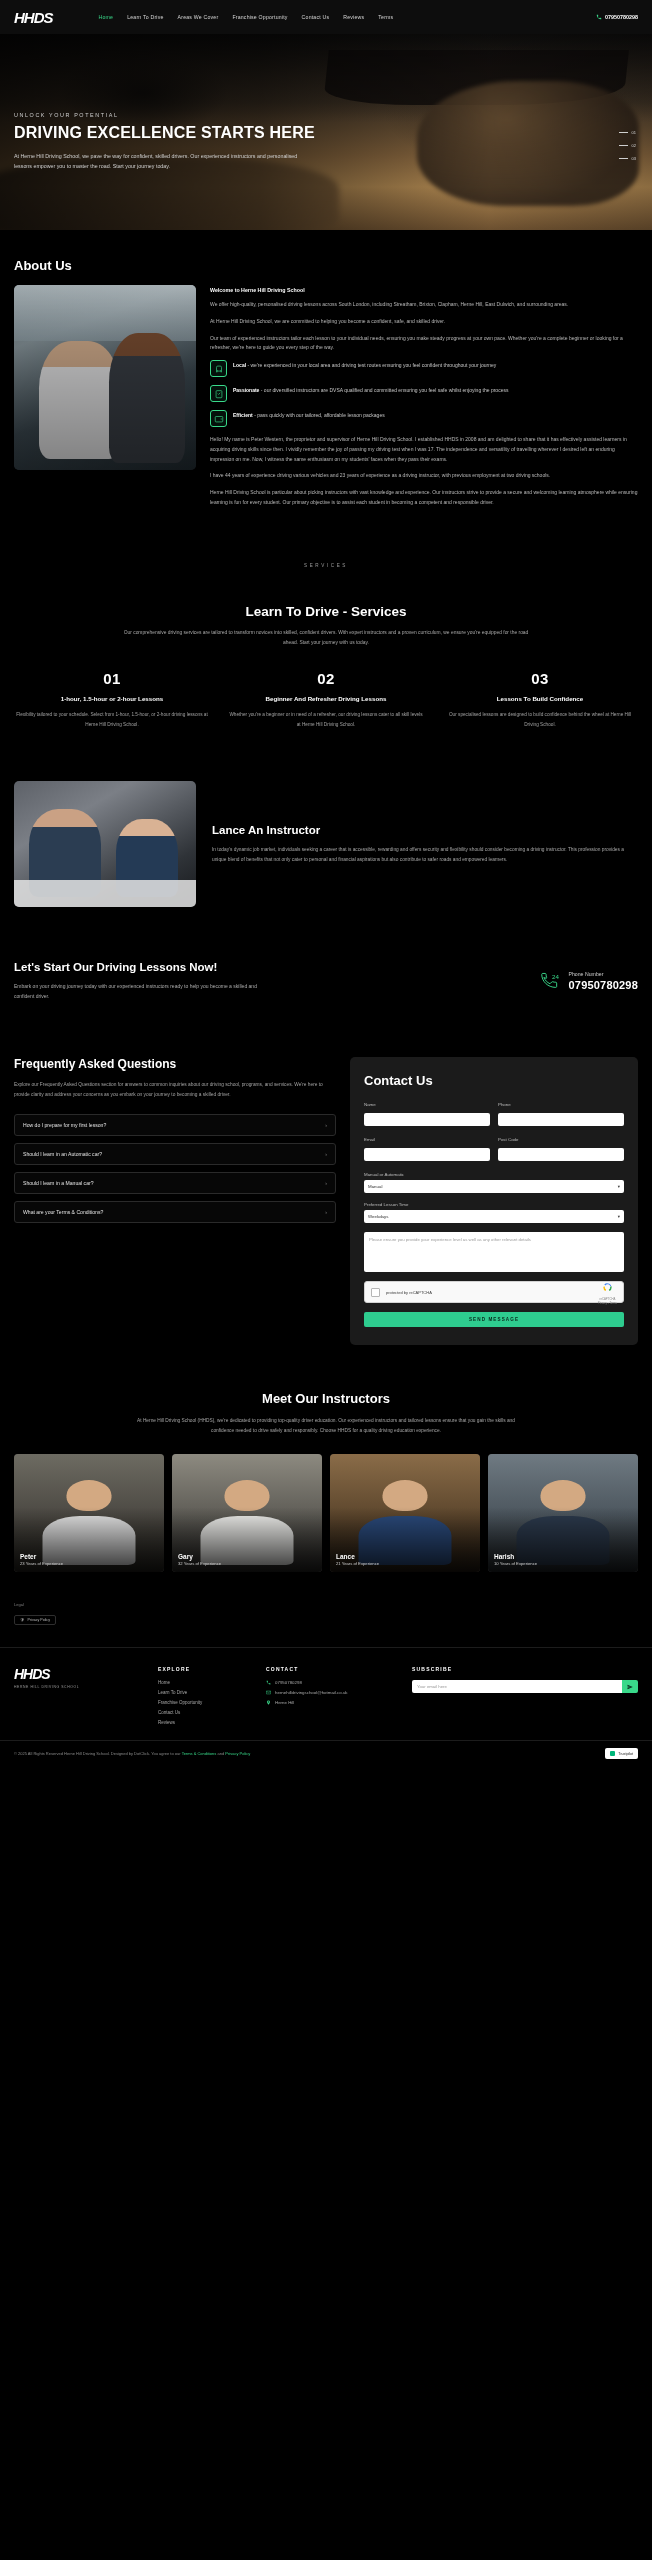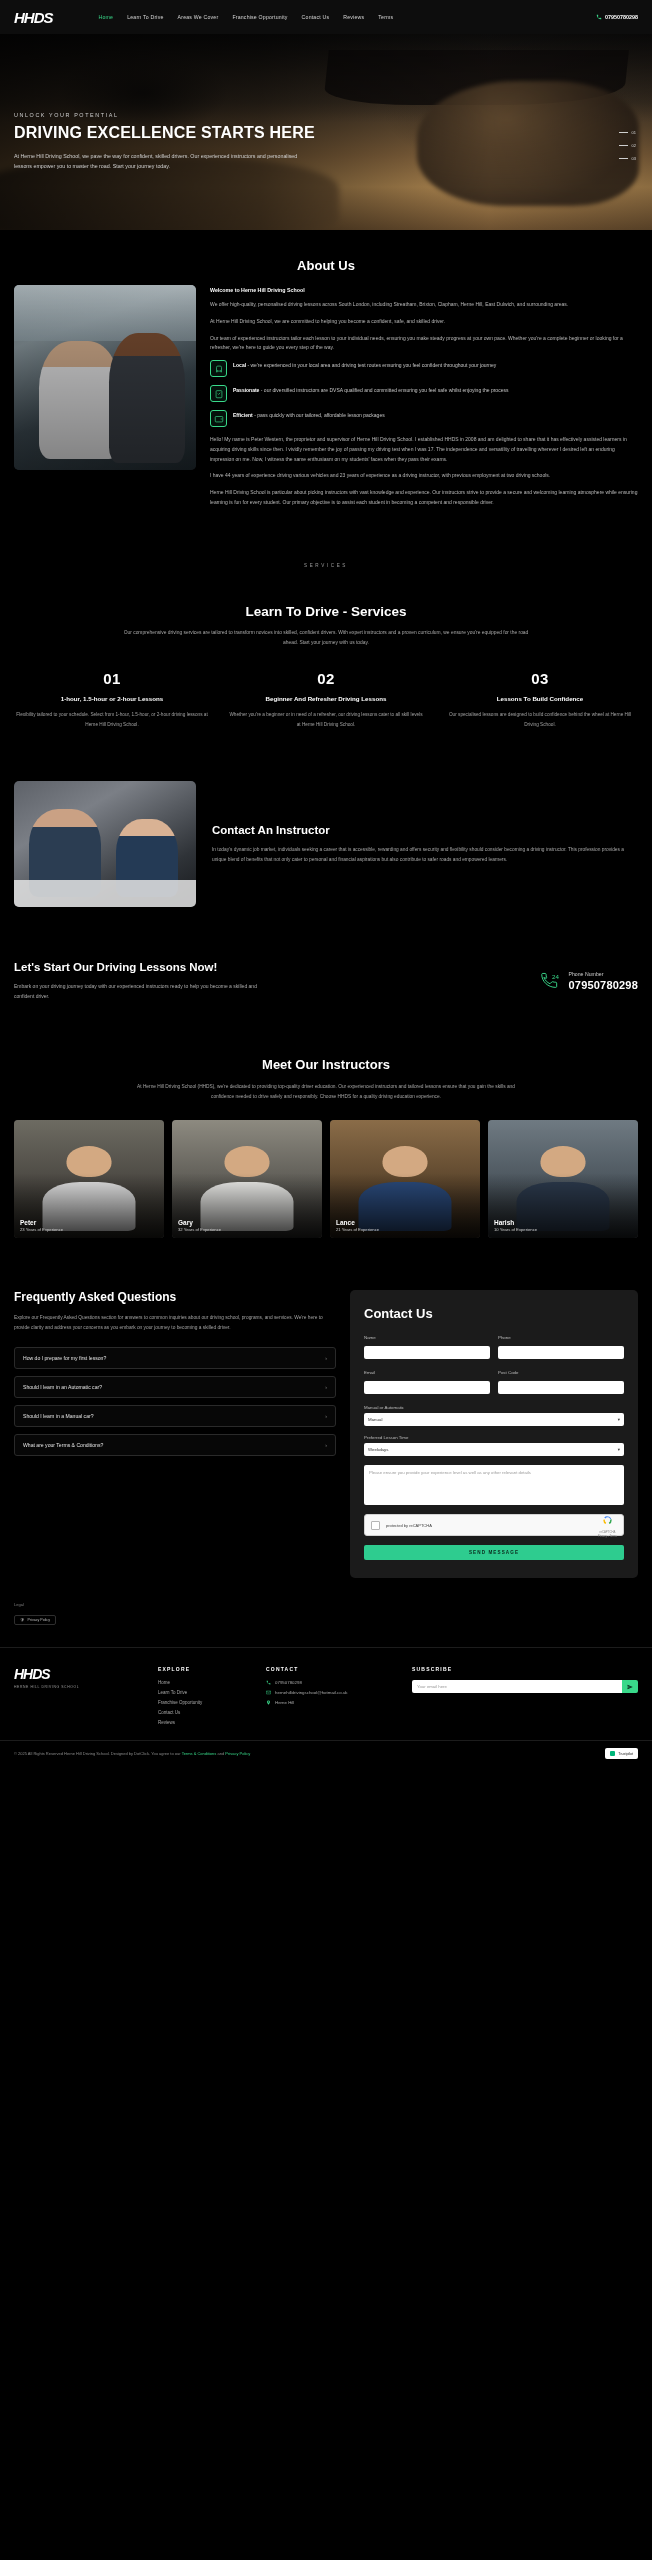--- a/index.html
+++ b/index.html
@@ -134,21 +134,21 @@
     align-items: center;
     gap: 4px;
   }
   .hero-dot .bar { display:block; width: 9px; height: 1px; background: #cfcfcf; }
 
   
   .section { padding: 0 14px; }
 
   
   .about { padding-top: 28px; padding-bottom: 18px; }
-  .about-head { font-size: 13px; font-weight: bold; margin-bottom: 12px; text-align: center; }
+  .about-head { font-size: 13px; font-weight: bold; margin-bottom: 12px; }
   .about-grid { display: flex; gap: 14px; }
   .about-left { width: 182px; }
   .about-photo {
     width: 182px; height: 185px;
     border-radius: 5px;
     overflow: hidden;
     position: relative;
     background: linear-gradient(160deg,#6c7a80 0%, #8c9aa0 25%, #3d4a52 60%, #202a30 100%);
   }
   .ph-person-a {
@@ -498,21 +498,21 @@
   </div>
 
   
   <div class="section instructor">
     <div class="inst-photo">
       <div class="inst-p1"></div>
       <div class="inst-p2"></div>
       <div class="inst-desk"></div>
     </div>
     <div class="inst-right">
-      <div class="inst-title">Contact An Instructor</div>
+      <div class="inst-title">Lance An Instructor</div>
       <div class="inst-p">In today's dynamic job market, individuals seeking a career that is accessible, rewarding and offers security and flexibility should consider becoming a driving instructor. This profession provides a unique blend of benefits that not only cater to personal and financial aspirations but also contribute to safer roads and empowered learners.</div>
     </div>
   </div>
 
   
   <div class="section cta">
     <div class="cta-left">
       <div class="cta-title">Let's Start Our Driving Lessons Now!</div>
       <div class="cta-sub">Embark on your driving journey today with our experienced instructors ready to help you become a skilled and confident driver.</div>
     </div>
@@ -520,20 +520,101 @@
       <div class="cta-ico">
         <svg viewBox="0 0 32 32">
             <path d="M7 11c1.8 4 5 7.2 9 9l2.6-2.6c.4-.4 1-.5 1.4-.3 1.4.5 2.9.7 4.4.7.7 0 1.3.6 1.3 1.3V24c0 .7-.6 1.3-1.3 1.3C12.8 25.3 4 16.5 4 6.3 4 5.6 4.6 5 5.3 5H9c.7 0 1.3.6 1.3 1.3 0 1.5.2 3 .7 4.4.2.5.1 1-.3 1.4L7 11z"></path>
             <text x="19" y="13" font-size="9" fill="#39d98a" stroke="none" font-family="Liberation Sans">24</text>
           </svg>
       </div>
       <div>
         <div class="cta-phone-label">Phone Number</div>
         <div class="cta-phone-num">07950780298</div>
       </div>
+    </div>
+  </div>
+
+  
+  <div class="section faqc">
+    <div class="faq">
+      <div class="faq-title">Frequently Asked Questions</div>
+      <div class="faq-sub">Explore our Frequently Asked Questions section for answers to common inquiries about our driving school, programs, and services. We're here to provide clarity and address your concerns as you embark on your journey to becoming a skilled driver.</div>
+      <div class="faq-item">
+        <span class="faq-q">How do I prepare for my first lesson?</span>
+        <span class="faq-chev">›</span>
+      </div>
+      <div class="faq-item">
+        <span class="faq-q">Should I learn in an Automatic car?</span>
+        <span class="faq-chev">›</span>
+      </div>
+      <div class="faq-item">
+        <span class="faq-q">Should I learn in a Manual car?</span>
+        <span class="faq-chev">›</span>
+      </div>
+      <div class="faq-item">
+        <span class="faq-q">What are your Terms &amp; Conditions?</span>
+        <span class="faq-chev">›</span>
+      </div>
+    </div>
+
+    <div class="contact">
+      <div class="contact-title">Contact Us</div>
+      <div class="frow">
+        <div class="fcol">
+          <span class="flabel">Name</span>
+          <input class="finput" style="">
+        </div>
+        <div class="fcol">
+          <span class="flabel">Phone</span>
+          <input class="finput" style="">
+        </div>
+      </div>
+      <div class="frow">
+        <div class="fcol">
+          <span class="flabel">Email</span>
+          <input class="finput" style="">
+        </div>
+        <div class="fcol">
+          <span class="flabel">Post Code</span>
+          <input class="finput" style="">
+        </div>
+      </div>
+      <div style="margin-bottom:9px">
+        <span class="flabel">Manual or Automatic</span>
+        <div class="fselect">
+          <span>Manual</span>
+          <span>▾</span>
+        </div>
+      </div>
+      <div style="margin-bottom:9px">
+        <span class="flabel">Preferred Lesson Time</span>
+        <div class="fselect">
+          <span>Weekdays</span>
+          <span>▾</span>
+        </div>
+      </div>
+      <div class="ftext">Please ensure you provide your experience level as well as any other relevant details</div>
+
+      <div class="recaptcha">
+        <div class="rc-box"></div>
+        <div class="rc-txt">
+          <div>protected by reCAPTCHA</div>
+        </div>
+        <div style="text-align:center">
+          <svg class="rc-logo" viewBox="0 0 24 24">
+            <path d="M12 3a9 9 0 018.5 6H18a6 6 0 00-10.6-1.5L5 5.2A9 9 0 0112 3z" fill="#4285f4"></path>
+            <path d="M21 12a9 9 0 01-4.5 7.8l-1.7-3a6 6 0 003-6.3L21 9.5z" fill="#34a853"></path>
+            <path d="M3 12a9 9 0 004.5 7.8l1.7-3A6 6 0 016.2 10L3 10.5z" fill="#fbbc05"></path>
+          </svg>
+          <div class="rc-sub">reCAPTCHA</div>
+          <div class="rc-sub">Privacy - Terms</div>
+        </div>
+      </div>
+
+      <div class="send-btn">SEND MESSAGE</div>
     </div>
   </div>
 
   
   <div class="section team">
     <div class="team-title">Meet Our Instructors</div>
     <div class="team-sub">At Herne Hill Driving School (HHDS), we're dedicated to providing top-quality driver education. Our experienced instructors and tailored lessons ensure that you gain the skills and confidence needed to drive safely and responsibly. Choose HHDS for a quality driving education experience.</div>
     <div class="team-grid">
       <div class="team-card">
         <div class="tc-bg tc-1"></div>
@@ -571,101 +652,20 @@
           <div class="tc-body tb-4"></div>
           <div class="tc-fade"></div>
         <div class="tc-label">
           <div class="tc-name">Harish</div>
           <div class="tc-exp">10 Years of Experience</div>
         </div>
       </div>
     </div>
   </div>
 
-  
-  <div class="section faqc">
-    <div class="faq">
-      <div class="faq-title">Frequently Asked Questions</div>
-      <div class="faq-sub">Explore our Frequently Asked Questions section for answers to common inquiries about our driving school, programs, and services. We're here to provide clarity and address your concerns as you embark on your journey to becoming a skilled driver.</div>
-      <div class="faq-item">
-        <span class="faq-q">How do I prepare for my first lesson?</span>
-        <span class="faq-chev">›</span>
-      </div>
-      <div class="faq-item">
-        <span class="faq-q">Should I learn in an Automatic car?</span>
-        <span class="faq-chev">›</span>
-      </div>
-      <div class="faq-item">
-        <span class="faq-q">Should I learn in a Manual car?</span>
-        <span class="faq-chev">›</span>
-      </div>
-      <div class="faq-item">
-        <span class="faq-q">What are your Terms &amp; Conditions?</span>
-        <span class="faq-chev">›</span>
-      </div>
-    </div>
-
-    <div class="contact">
-      <div class="contact-title">Contact Us</div>
-      <div class="frow">
-        <div class="fcol">
-          <span class="flabel">Name</span>
-          <input class="finput" style="">
-        </div>
-        <div class="fcol">
-          <span class="flabel">Phone</span>
-          <input class="finput" style="">
-        </div>
-      </div>
-      <div class="frow">
-        <div class="fcol">
-          <span class="flabel">Email</span>
-          <input class="finput" style="">
-        </div>
-        <div class="fcol">
-          <span class="flabel">Post Code</span>
-          <input class="finput" style="">
-        </div>
-      </div>
-      <div style="margin-bottom:9px">
-        <span class="flabel">Manual or Automatic</span>
-        <div class="fselect">
-          <span>Manual</span>
-          <span>▾</span>
-        </div>
-      </div>
-      <div style="margin-bottom:9px">
-        <span class="flabel">Preferred Lesson Time</span>
-        <div class="fselect">
-          <span>Weekdays</span>
-          <span>▾</span>
-        </div>
-      </div>
-      <div class="ftext">Please ensure you provide your experience level as well as any other relevant details</div>
-
-      <div class="recaptcha">
-        <div class="rc-box"></div>
-        <div class="rc-txt">
-          <div>protected by reCAPTCHA</div>
-        </div>
-        <div style="text-align:center">
-          <svg class="rc-logo" viewBox="0 0 24 24">
-            <path d="M12 3a9 9 0 018.5 6H18a6 6 0 00-10.6-1.5L5 5.2A9 9 0 0112 3z" fill="#4285f4"></path>
-            <path d="M21 12a9 9 0 01-4.5 7.8l-1.7-3a6 6 0 003-6.3L21 9.5z" fill="#34a853"></path>
-            <path d="M3 12a9 9 0 004.5 7.8l1.7-3A6 6 0 016.2 10L3 10.5z" fill="#fbbc05"></path>
-          </svg>
-          <div class="rc-sub">reCAPTCHA</div>
-          <div class="rc-sub">Privacy - Terms</div>
-        </div>
-      </div>
-
-      <div class="send-btn">SEND MESSAGE</div>
-    </div>
-  </div>
-
   <div class="legal-note">Legal</div>
   <div class="privacy-pill">
     <span>🛡</span>
     <span>Privacy Policy</span>
   </div>
 
   
   <div class="footer">
     <div class="f-brand">
       <div class="f-logo">HHDS</div>

